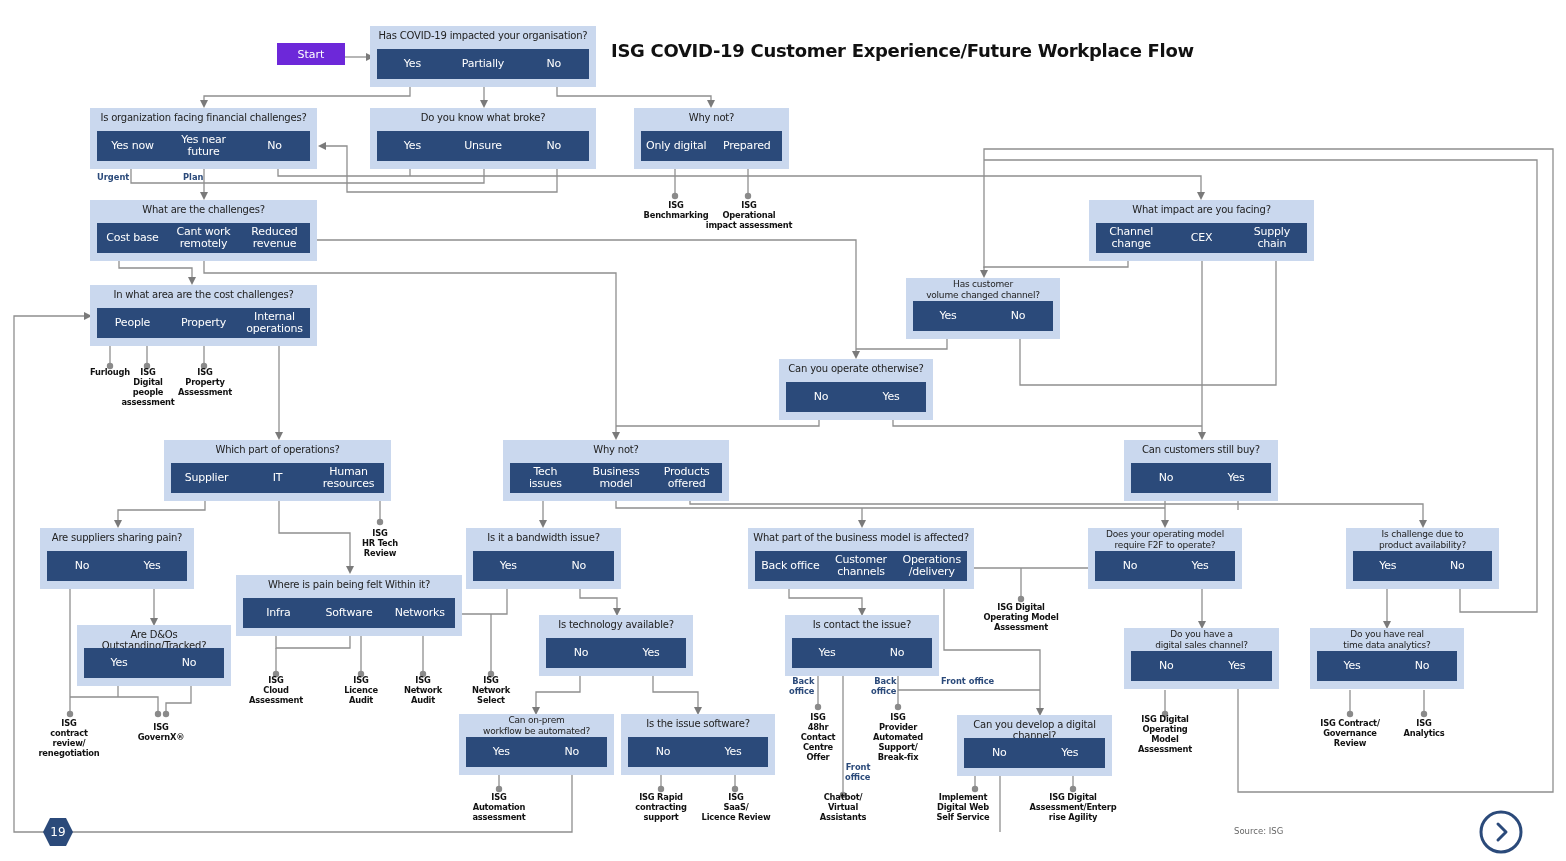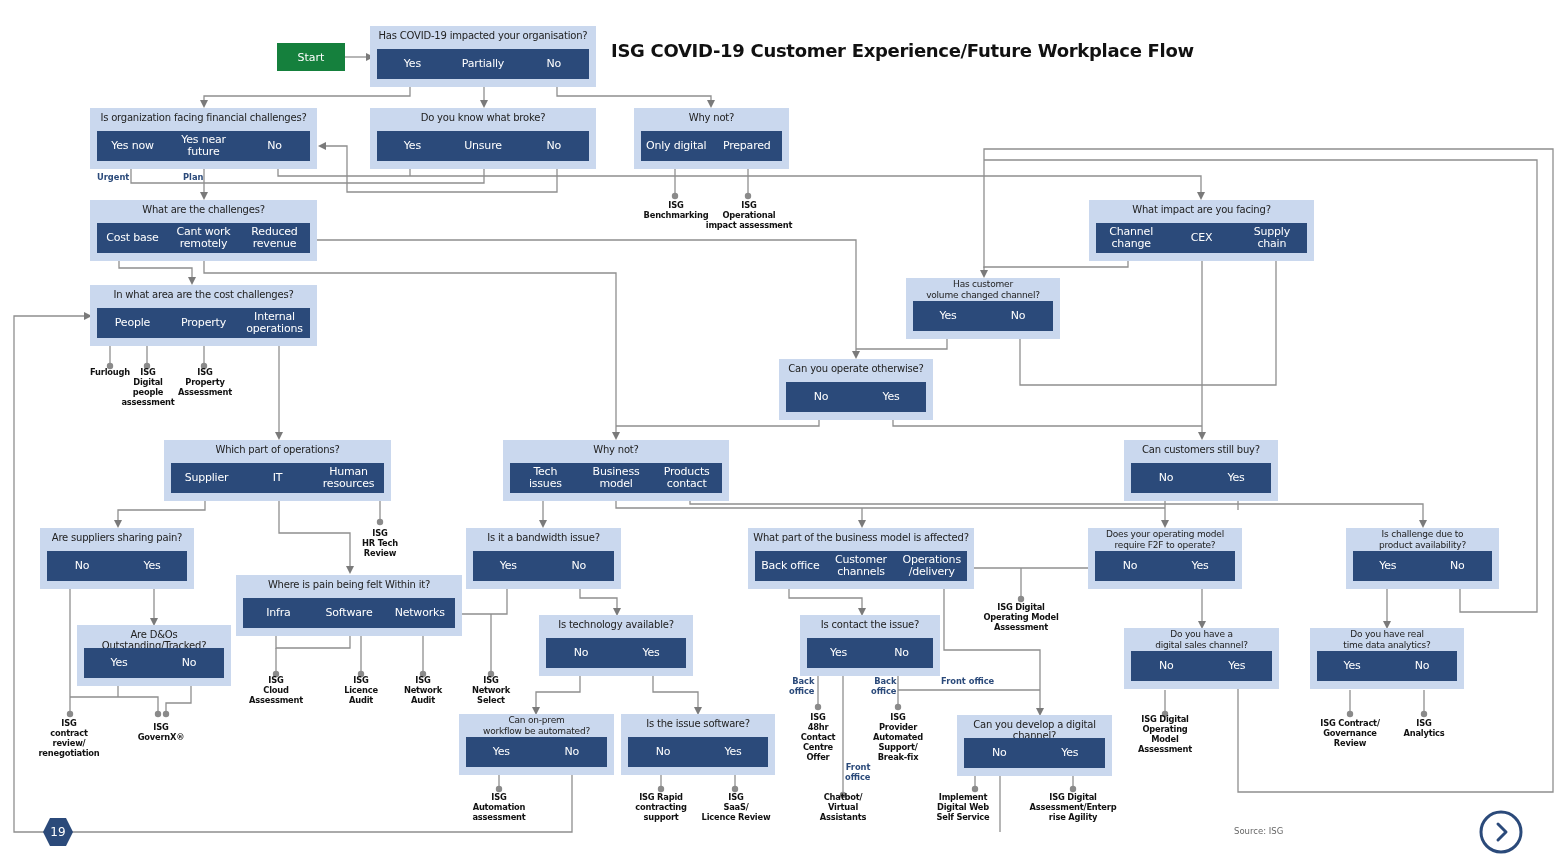--- a/index.html
+++ b/index.html
@@ -1,19 +1,19 @@
 <!DOCTYPE html>
 <html><head>
 <meta charset="utf-8">
 <style>
   html,body{margin:0;padding:0;background:#fff;}
   body{width:1566px;height:861px;position:relative;overflow:hidden;font-family:"DejaVu Sans","Liberation Sans",sans-serif;}
   #wires{position:absolute;left:0;top:0;width:1566px;height:861px;pointer-events:none;}
   .title{position:absolute;left:611px;top:40px;font-size:18px;font-weight:bold;color:#111;white-space:nowrap;letter-spacing:-0.3px;}
-  .start{position:absolute;left:277px;top:43px;width:68px;height:28px;background:#15803d;color:#fff;font-size:11px;display:flex;align-items:center;justify-content:center;}
+  .start{position:absolute;left:277px;top:43px;width:68px;height:22px;background:#6d28d9;color:#fff;font-size:11px;display:flex;align-items:center;justify-content:center;}
   .q{position:absolute;background:#cad8ee;box-sizing:border-box;}
   .q .qt{position:absolute;left:0;right:0;top:4px;text-align:center;font-size:10px;color:#222;line-height:11px;white-space:pre-line;letter-spacing:-0.2px;}
   .q.two .qt{font-size:9px;top:1px;line-height:11px;}
   .opts{position:absolute;left:7px;right:7px;bottom:8px;display:flex;}
   .opt{flex:1;background:#2b4a7a;color:#fff;font-size:11px;display:flex;align-items:center;justify-content:center;text-align:center;line-height:12px;height:30px;white-space:pre-line;letter-spacing:-0.2px;}
   .lbl{position:absolute;font-size:8.3px;font-weight:bold;color:#111;text-align:center;line-height:10px;white-space:pre-line;transform:translateX(-50%);letter-spacing:-0.2px;}
   .blue{position:absolute;font-size:8.3px;font-weight:bold;color:#2b4a7a;line-height:10px;white-space:pre-line;text-align:right;}
   .source{position:absolute;left:1234px;top:826px;font-size:8.5px;color:#666;}
   .pagenum{position:absolute;left:42px;top:817px;width:32px;height:30px;}
   .pagenum svg{position:absolute;left:0;top:0;}
@@ -253,21 +253,21 @@
     </div>
   </div>
 <div class="q" style="left:503px;top:440px;width:226px;height:61px;">
     <div class="qt">Why not?</div>
     <div class="opts">
       <div class="opt">Tech
 issues</div>
       <div class="opt">Business
 model</div>
       <div class="opt">Products
-contact</div>
+offered</div>
     </div>
   </div>
 <div class="q" style="left:1124px;top:440px;width:154px;height:61px;">
     <div class="qt">Can customers still buy?</div>
     <div class="opts">
       <div class="opt">No</div>
       <div class="opt">Yes</div>
     </div>
   </div>
 <div class="q" style="left:40px;top:528px;width:154px;height:61px;">
@@ -324,21 +324,21 @@
 <div class="q" style="left:748px;top:528px;width:226px;height:61px;">
     <div class="qt">What part of the business model is affected?</div>
     <div class="opts">
       <div class="opt">Back office</div>
       <div class="opt">Customer
 channels</div>
       <div class="opt">Operations
 /delivery</div>
     </div>
   </div>
-<div class="q" style="left:785px;top:615px;width:140px;height:61px;margin-left:15px;">
+<div class="q" style="left:785px;top:615px;width:154px;height:61px;">
     <div class="qt">Is contact the issue?</div>
     <div class="opts">
       <div class="opt">Yes</div>
       <div class="opt">No</div>
     </div>
   </div>
 <div class="q" style="left:957px;top:715px;width:155px;height:61px;padding-left:24px;">
     <div class="qt">Can you develop a digital channel?</div>
     <div class="opts">
       <div class="opt">No</div>

